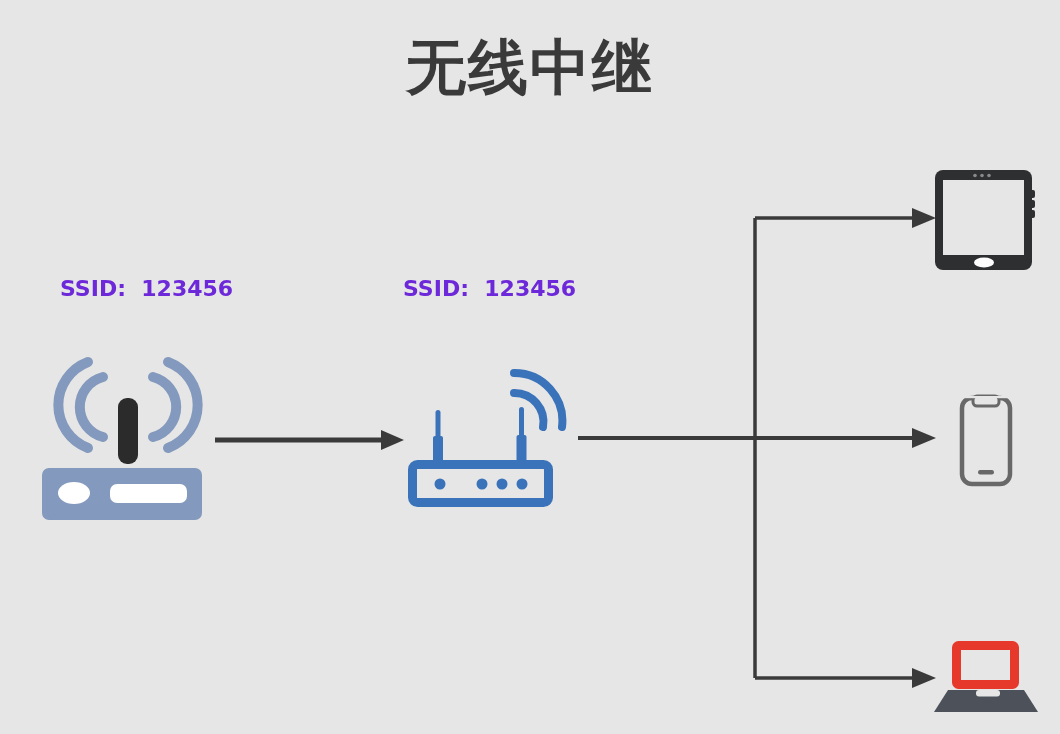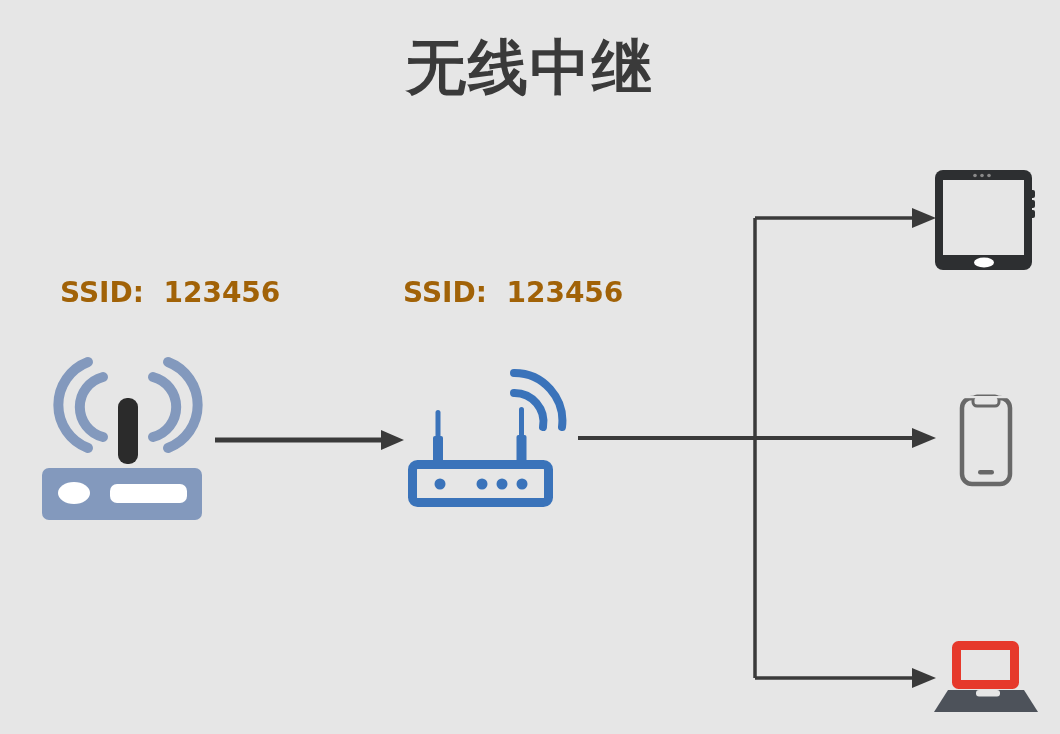--- a/index.html
+++ b/index.html
@@ -26,23 +26,23 @@
     position:absolute;
     top:28px;left:0;width:1060px;
     text-align:center;
     font-size:60px;
     font-weight:bold;
     color:var(--ink);
     letter-spacing:2px;
   }
   .ssid-label{
     position:absolute;
-    font-size:28px;
+    font-size:22px;
     font-weight:bold;
-    color:#a16207;
+    color:#6d28d9;
     white-space:pre;
   }
   .ssid-label.ssid-1{left:60px;top:276px;}
   .ssid-label.ssid-2{left:403px;top:276px;}
   svg{position:absolute;display:block;}
   .connectors{left:0;top:0;}
   .icon-router-1{left:40px;top:350px;}
   .icon-router-2{left:403px;top:363px;}
   .icon-tablet{left:933px;top:168px;}
   .icon-phone{left:956px;top:394px;}

